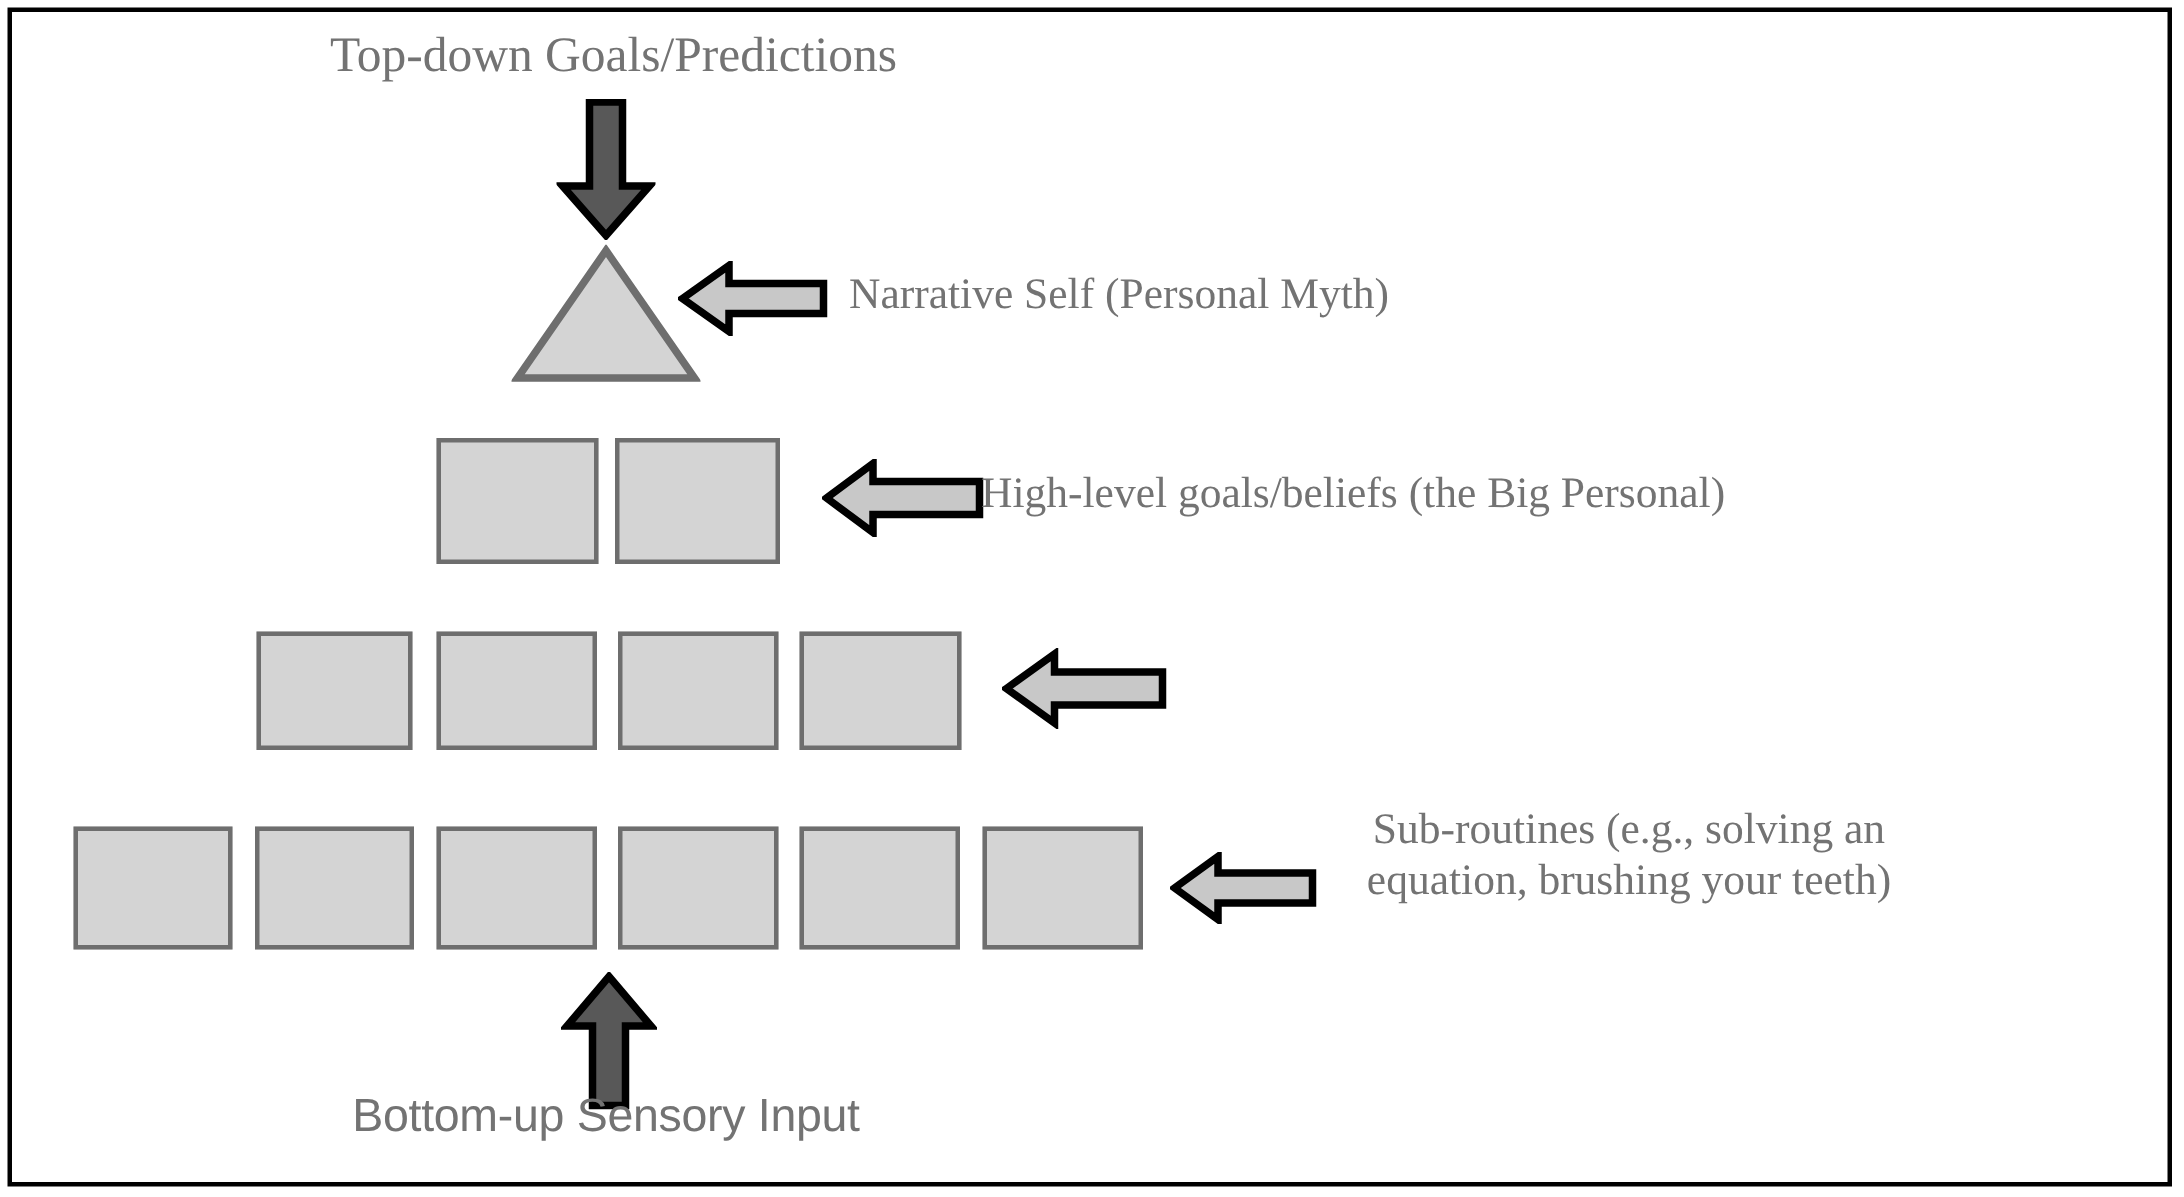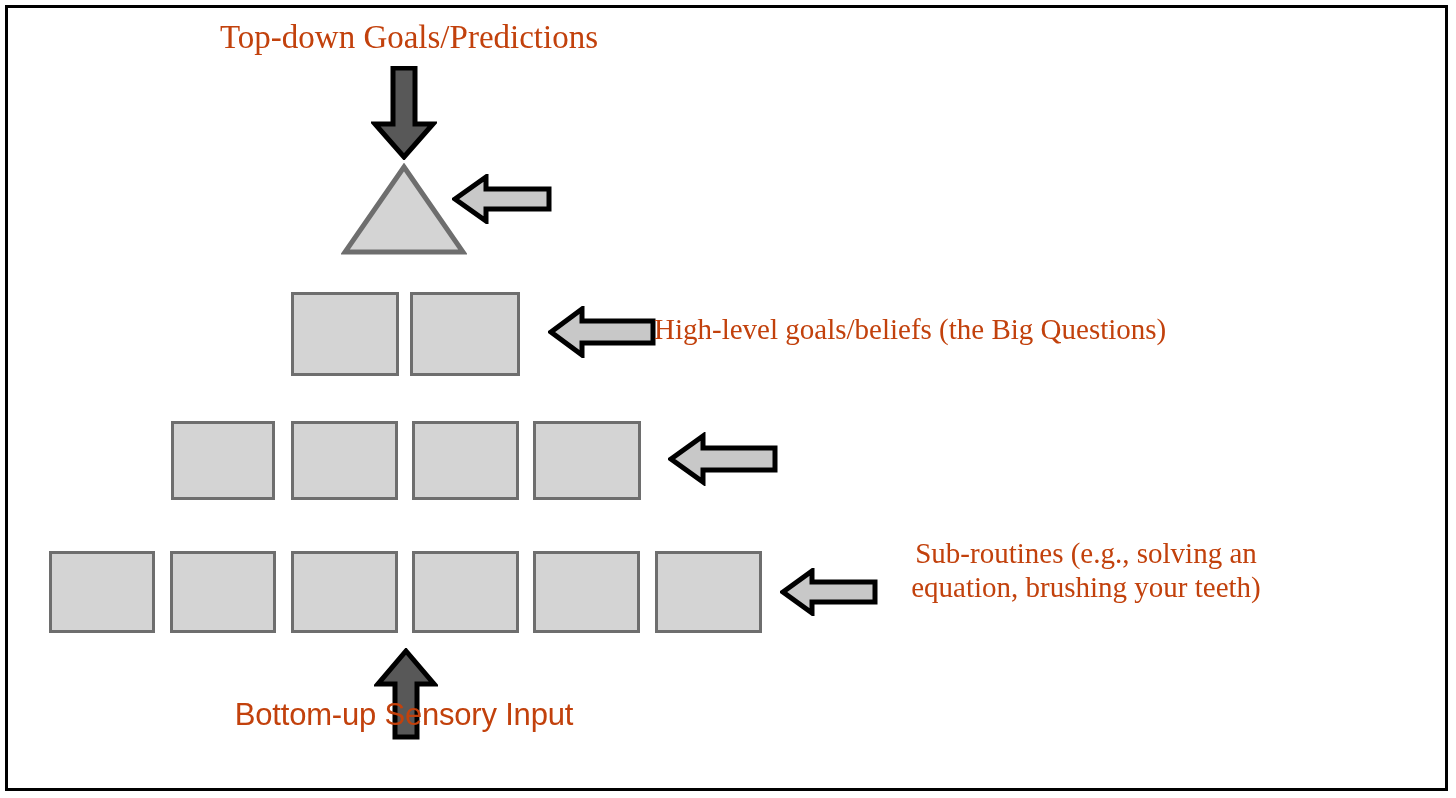--- a/index.html
+++ b/index.html
@@ -21,35 +21,35 @@
     top: 5px;
     width: 1443px;
     height: 786px;
     border: 3px solid #000000;
     box-sizing: border-box;
   }
 
   
   .label {
     position: absolute;
-    color: #c2410c;
+    color: #737373;
     line-height: 1.18;
     white-space: pre-line;
   }
   #title-top-down {
     left: 0;
     top: 18px;
     width: 818px;
     text-align: center;
     font-size: 33px;
     font-family: "Liberation Serif", "DejaVu Serif", serif;
   }
   #title-bottom-up {
     left: 0;
-    top: 697px;
+    top: 726px;
     width: 808px;
     text-align: center;
     font-size: 31px;
     font-family: "Liberation Sans", "DejaVu Sans", sans-serif;
     letter-spacing: -0.2px;
   }
   #label-narrative {
     left: 566px;
     top: 179px;
     font-size: 29px;
@@ -116,29 +116,30 @@
   </svg>
 
   <svg id="narrative-triangle" viewBox="0 0 126 93">
     <polygon points="63,4 122,89 4,89" fill="#d4d4d4" stroke="#6e6e6e" stroke-width="5" stroke-linejoin="miter"></polygon>
   </svg>
 
   <svg class="arrow-svg" id="arrow-narrative" viewBox="0 0 100 50">
     <polygon points="3,25 34,3 34,15 97,15 97,35 34,35 34,47" fill="#c8c8c8" stroke="#000000" stroke-width="5" stroke-linejoin="miter"></polygon>
   </svg>
 
+  <div class="label" id="label-narrative">Narrative Self (Personal Myth)</div>
 
   <div class="node-box" style="left:291px; top:292px; width:108px; height:84px;"></div>
   <div class="node-box" style="left:410px; top:292px; width:110px; height:84px;"></div>
 
   <svg class="arrow-svg" id="arrow-high" viewBox="0 0 108 52">
     <polygon points="3,26 34,3 34,15 105,15 105,37 34,37 34,49" fill="#c8c8c8" stroke="#000000" stroke-width="5" stroke-linejoin="miter"></polygon>
   </svg>
 
-  <div class="label" id="label-high">High-level goals/beliefs (the Big Questions)</div>
+  <div class="label" id="label-high">High-level goals/beliefs (the Big Personal)</div>
 
   <div class="node-box" style="left:171px; top:421px; width:104px; height:79px;"></div>
   <div class="node-box" style="left:291px; top:421px; width:107px; height:79px;"></div>
   <div class="node-box" style="left:412px; top:421px; width:107px; height:79px;"></div>
   <div class="node-box" style="left:533px; top:421px; width:108px; height:79px;"></div>
 
   <svg class="arrow-svg" id="arrow-mid" viewBox="0 0 110 54">
     <polygon points="3,27 35,4 35,16 107,16 107,38 35,38 35,50" fill="#c8c8c8" stroke="#000000" stroke-width="5" stroke-linejoin="miter"></polygon>
   </svg>
 

